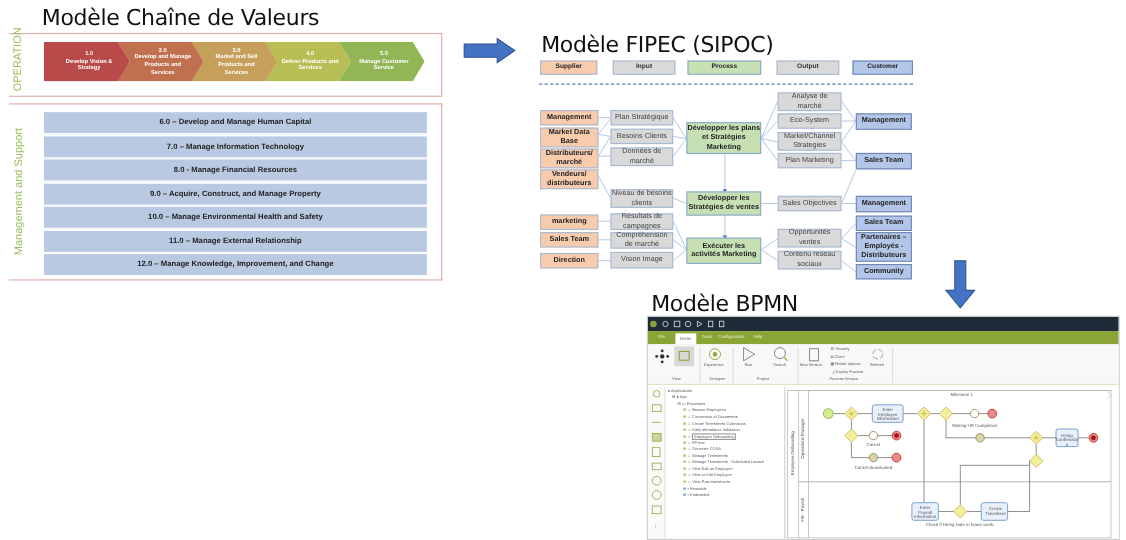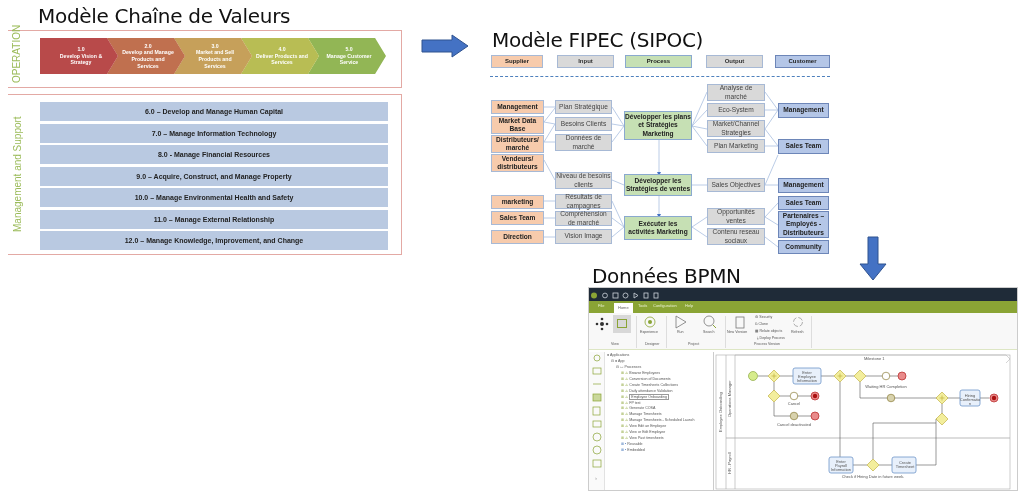--- a/index.html
+++ b/index.html
@@ -175,21 +175,21 @@
 <div class="box cust" style="left:778px;top:139px;width:51px;height:15px;">Sales Team</div>
 <div class="box cust" style="left:778px;top:178px;width:51px;height:15px;">Management</div>
 <div class="box cust" style="left:778px;top:196px;width:51px;height:14px;">Sales Team</div>
 <div class="box cust" style="left:778px;top:211px;width:51px;height:27px;">Partenaires – Employés - Distributeurs</div>
 <div class="box cust" style="left:778px;top:240px;width:51px;height:14px;">Community</div>
 
 <svg class="abs" style="left:858px;top:236px;" width="30" height="46">
   <polygon points="10,1 20,1 20,28 28,28 15,44 2,28 10,28" fill="#4472c4" stroke="#2f528f" stroke-width="1"></polygon>
 </svg>
 
-<div class="abs title" style="left:592px;top:264px;">Données BPMN</div>
+<div class="abs title" style="left:592px;top:264px;">Modèle BPMN</div>
 
 <div class="app">
   <div class="tb1">
     <svg width="90" height="13">
       <circle cx="5" cy="6.5" r="3" fill="#8aa435"></circle>
       <g fill="none" stroke="#cfd6dd" stroke-width="0.8">
         <circle cx="16" cy="6.5" r="2.4"></circle>
         <rect x="24" y="4" width="5" height="5"></rect>
         <circle cx="36.5" cy="6.5" r="2.5"></circle>
         <polygon points="45,4 49,6.5 45,9"></polygon>

